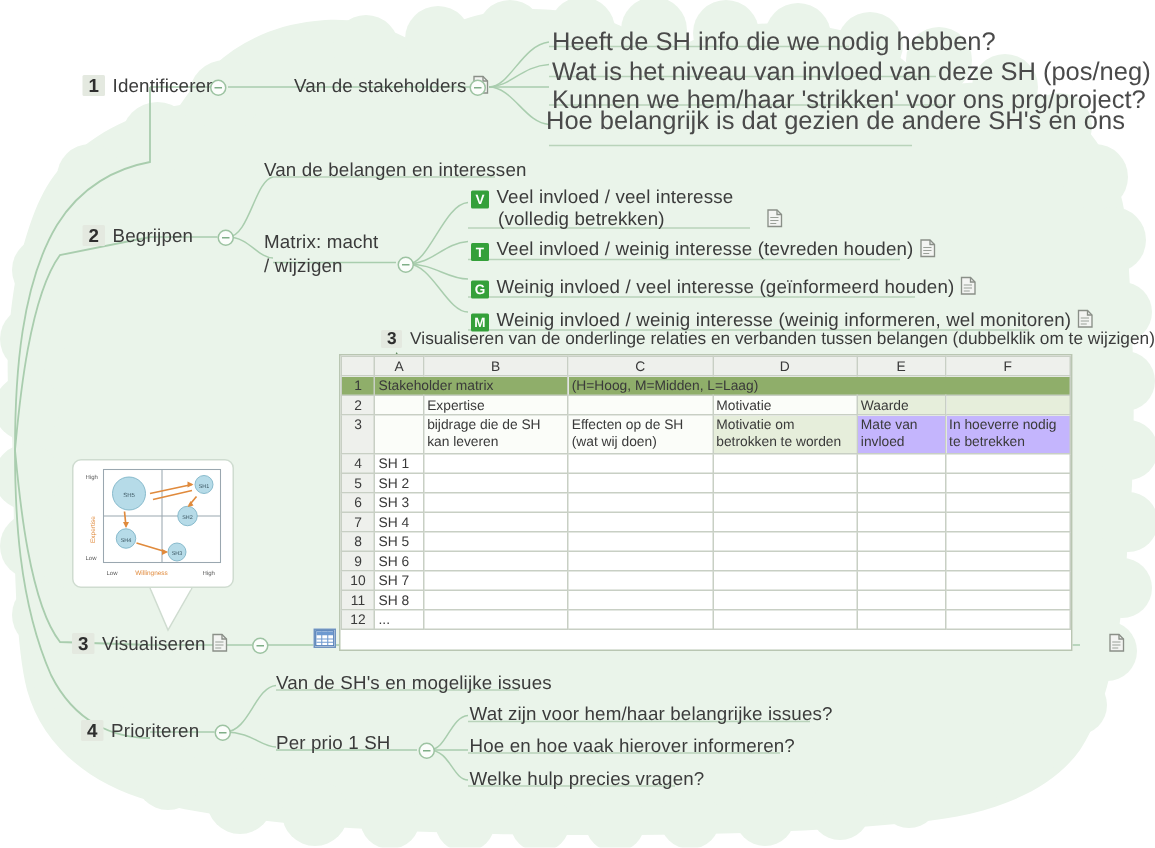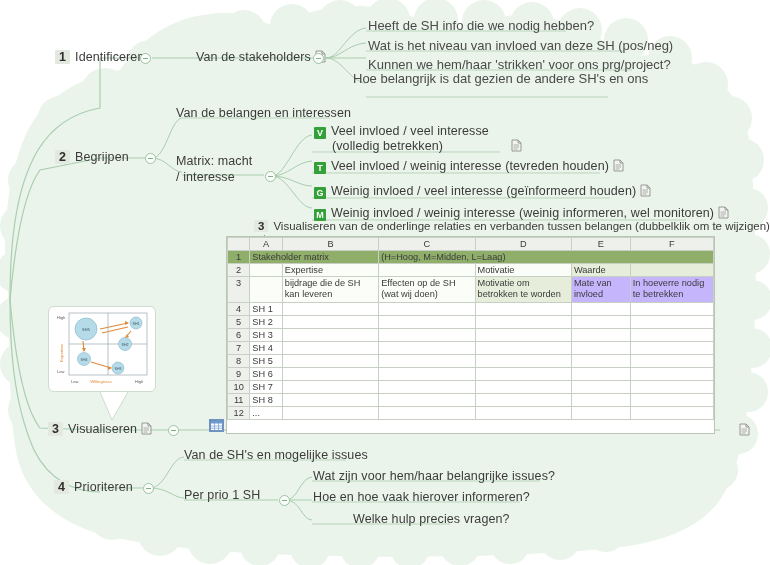--- a/index.html
+++ b/index.html
@@ -20,21 +20,21 @@
   .topic-text {
     font-size: 12.5px; color: #3b3b3b; letter-spacing: .1px;
   }
 
   .num-badge {
     display: inline-block; font-weight: bold; font-size: 12.5px;
     color: #2e2e2e; background: #e4e9e0; padding: 0 4px; margin-right: 5px;
     border-radius: 1px;
   }
 
-  .sub-q { font-size: 13px; color: #4a4a4a; }
+  .sub-q { font-size: 17px; color: #4a4a4a; }
 
   .collapse-dot {
     position: absolute; width: 11px; height: 11px; border-radius: 50%;
     background: #fbfdfb; border: 1px solid #9dc3a2;
   }
   .collapse-dot::before {
     content: ""; position: absolute; left: 2px; top: 4px; width: 5px; height: 1px; background: #7fae87;
   }
 
   
@@ -240,31 +240,31 @@
           <line x1="2.5" y1="6" x2="8" y2="6" stroke="#9aa098" stroke-width="0.8"></line>
           <line x1="2.5" y1="8" x2="8" y2="8" stroke="#9aa098" stroke-width="0.8"></line>
           <line x1="2.5" y1="10" x2="6.5" y2="10" stroke="#9aa098" stroke-width="0.8"></line>
         </svg></span>
   </div>
   <div class="collapse-dot" style="left:313px; top:53px;"></div>
 
   <div class="node sub-q" style="left:368px; top:18px;">Heeft de SH info die we nodig hebben?</div>
   <div class="node sub-q" style="left:368px; top:38px;">Wat is het niveau van invloed van deze SH (pos/neg)</div>
   <div class="node sub-q" style="left:368px; top:57px;">Kunnen we hem/haar 'strikken' voor ons prg/project?</div>
-  <div class="node sub-q" style="left:353px; top:71px;">Hoe belangrijk is dat gezien de andere SH's en ons</div>
+  <div class="node sub-q" style="left:364px; top:71px;">Hoe belangrijk is dat gezien de andere SH's en ons</div>
 
   <div class="node topic-text" style="left:55px; top:150px;">
     <span class="num-badge">2</span><span>Begrijpen</span>
   </div>
   <div class="collapse-dot" style="left:145px; top:153px;"></div>
 
   <div class="node topic-text" style="left:176px; top:106px;">Van de belangen en interessen</div>
 
   <div class="node topic-text" style="left:176px; top:154px;">Matrix: macht</div>
-  <div class="node topic-text" style="left:176px; top:170px;">/ interesse</div>
+  <div class="node topic-text" style="left:176px; top:170px;">/ wijzigen</div>
   <div class="collapse-dot" style="left:265px; top:171px;"></div>
 
   <div class="node topic-text" style="left:332px; top:139px;">
     <span>(volledig betrekken)</span><span class="note-icon" style="margin-left:68px;"><svg width="11" height="13" viewBox="0 0 11 13">
           <path d="M1 1 h6 l3 3 v8 h-9 z" fill="#f3f4f2" stroke="#8a8f88" stroke-width="0.9"></path>
           <path d="M7 1 v3 h3" fill="none" stroke="#8a8f88" stroke-width="0.9"></path>
           <line x1="2.5" y1="6" x2="8" y2="6" stroke="#9aa098" stroke-width="0.8"></line>
           <line x1="2.5" y1="8" x2="8" y2="8" stroke="#9aa098" stroke-width="0.8"></line>
           <line x1="2.5" y1="10" x2="6.5" y2="10" stroke="#9aa098" stroke-width="0.8"></line>
         </svg></span>
@@ -505,15 +505,15 @@
     <span class="num-badge">4</span><span>Prioriteren</span>
   </div>
   <div class="collapse-dot" style="left:143px; top:483px;"></div>
 
   <div class="node topic-text" style="left:184px; top:448px;">Van de SH's en mogelijke issues</div>
   <div class="node topic-text" style="left:184px; top:488px;text-align:center;">Per prio 1 SH</div>
   <div class="collapse-dot" style="left:279px; top:495px;"></div>
 
   <div class="node topic-text" style="left:313px; top:469px;">Wat zijn voor hem/haar belangrijke issues?</div>
   <div class="node topic-text" style="left:313px; top:490px;">Hoe en hoe vaak hierover informeren?</div>
-  <div class="node topic-text" style="left:313px; top:512px;margin-left:40px;">Welke hulp precies vragen?</div>
+  <div class="node topic-text" style="left:313px; top:512px;">Welke hulp precies vragen?</div>
 
 </div>
 
 </body></html>

